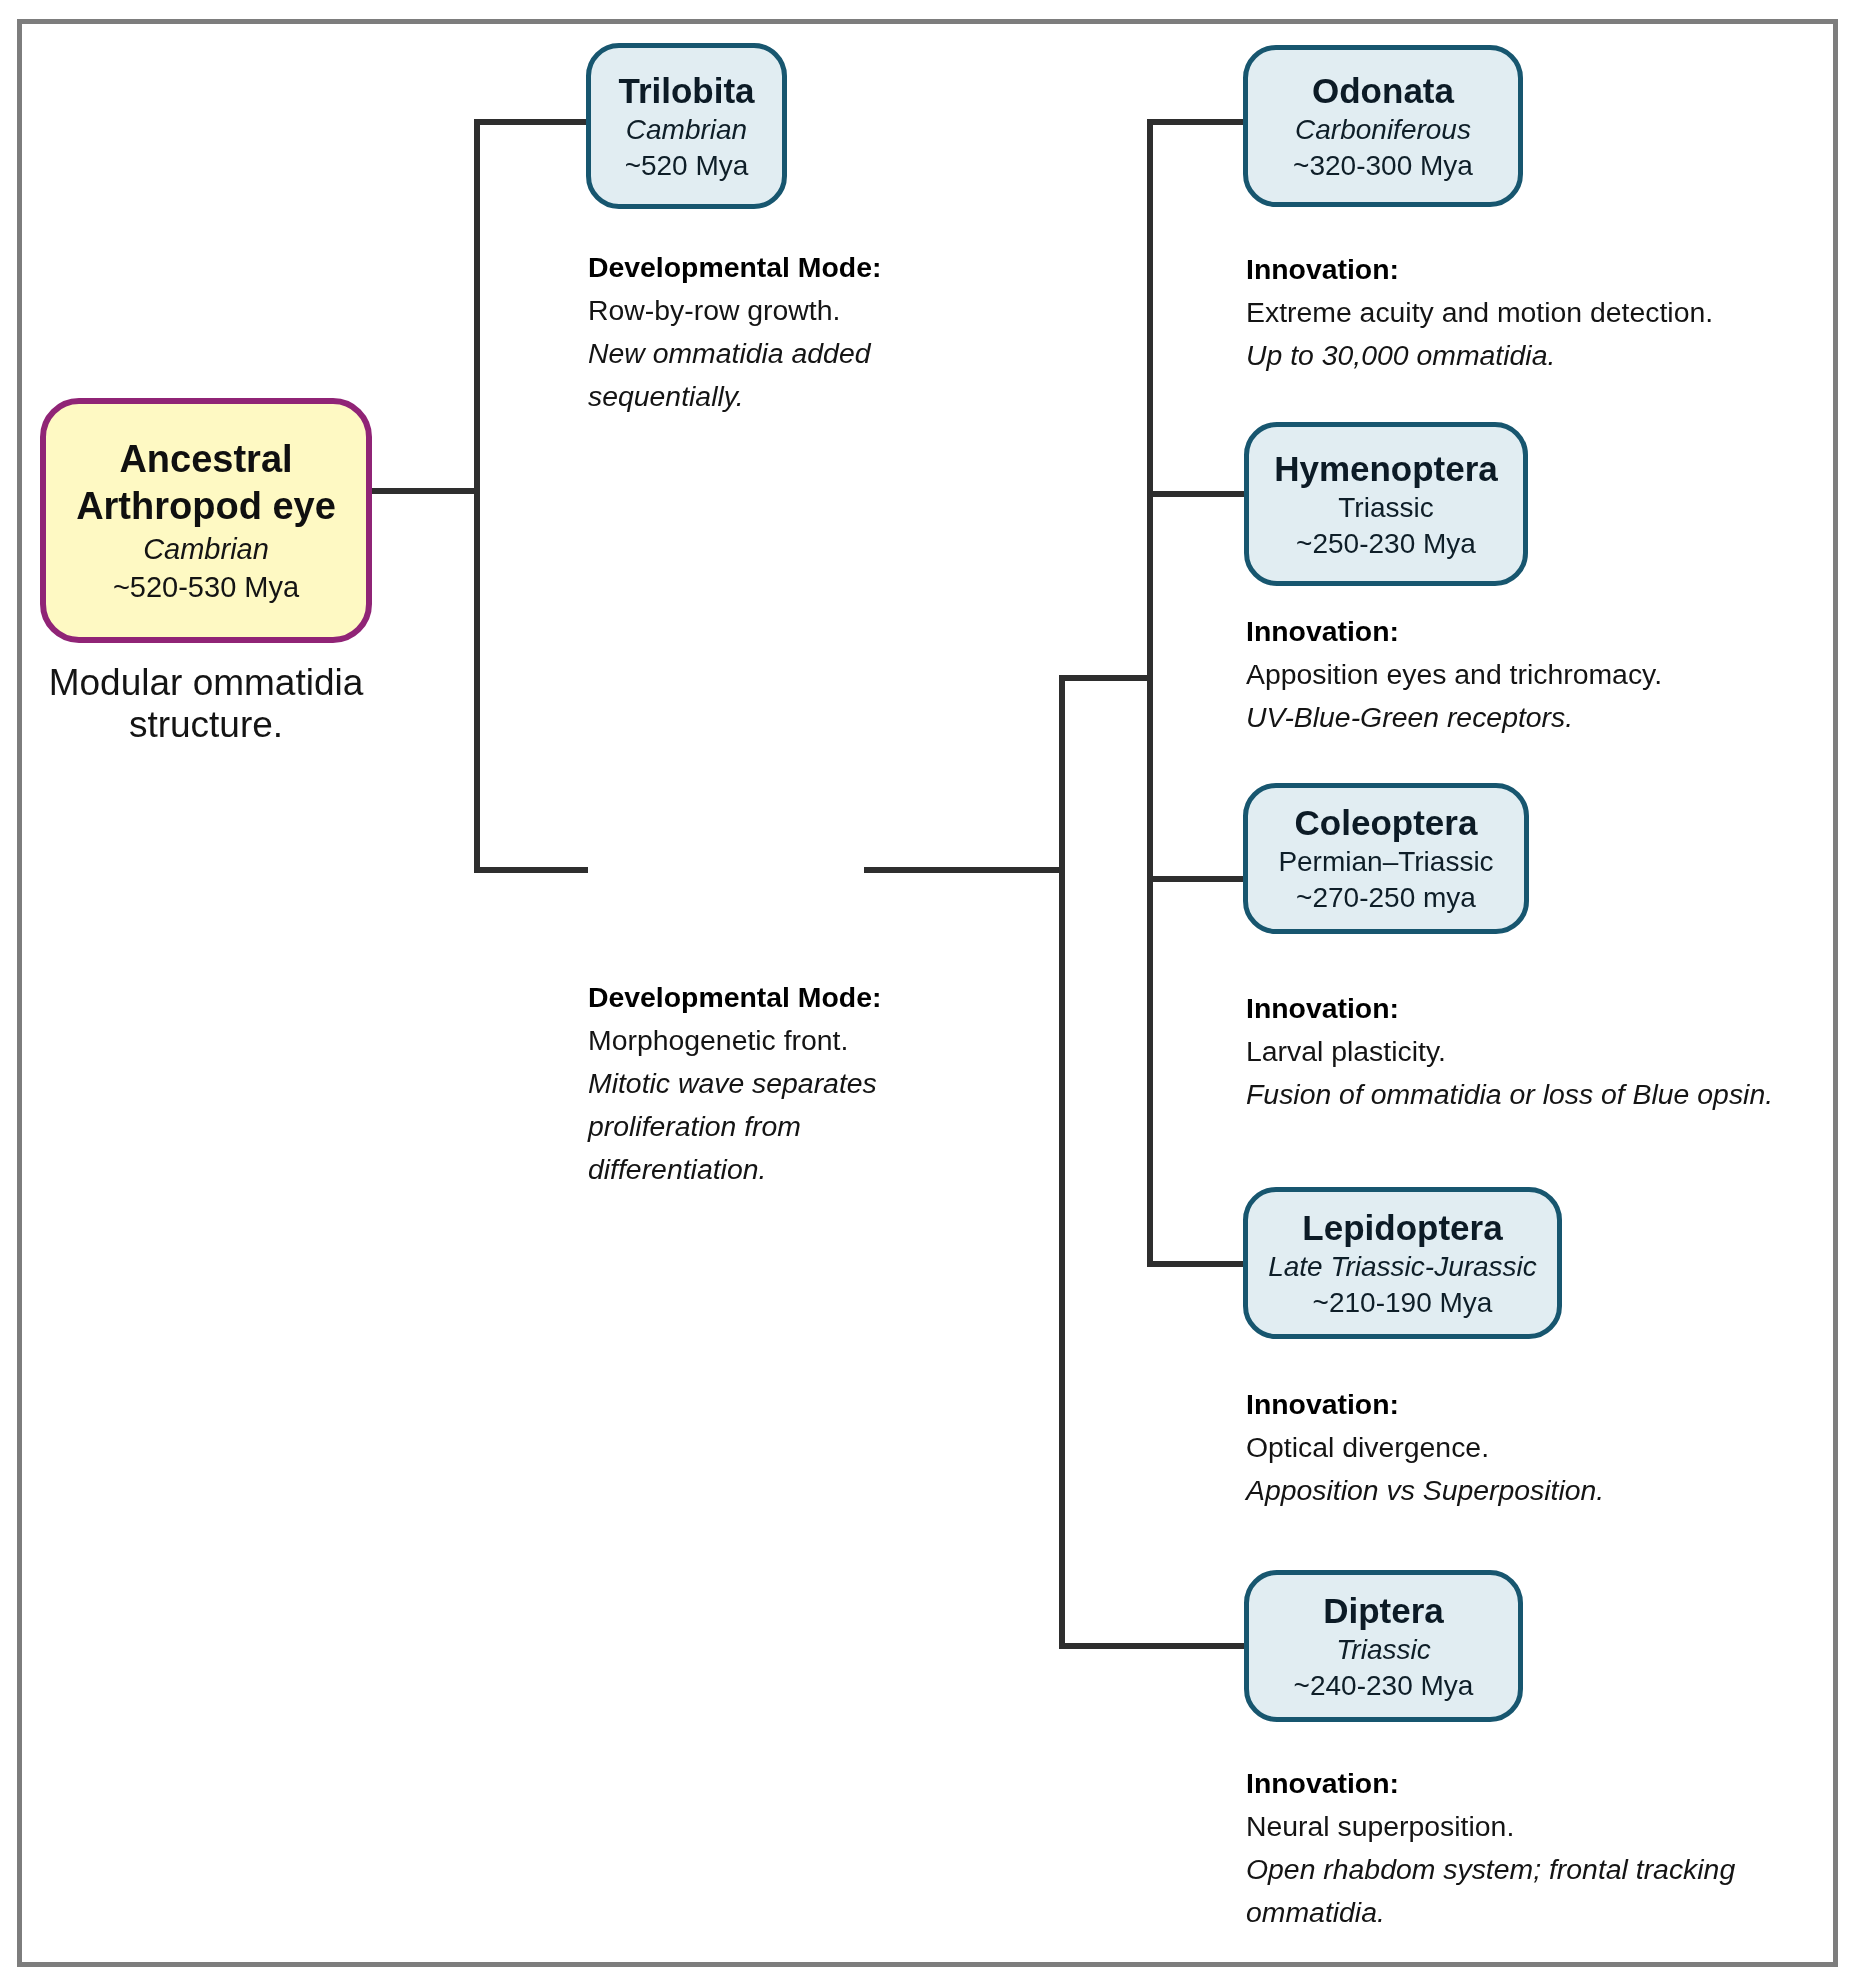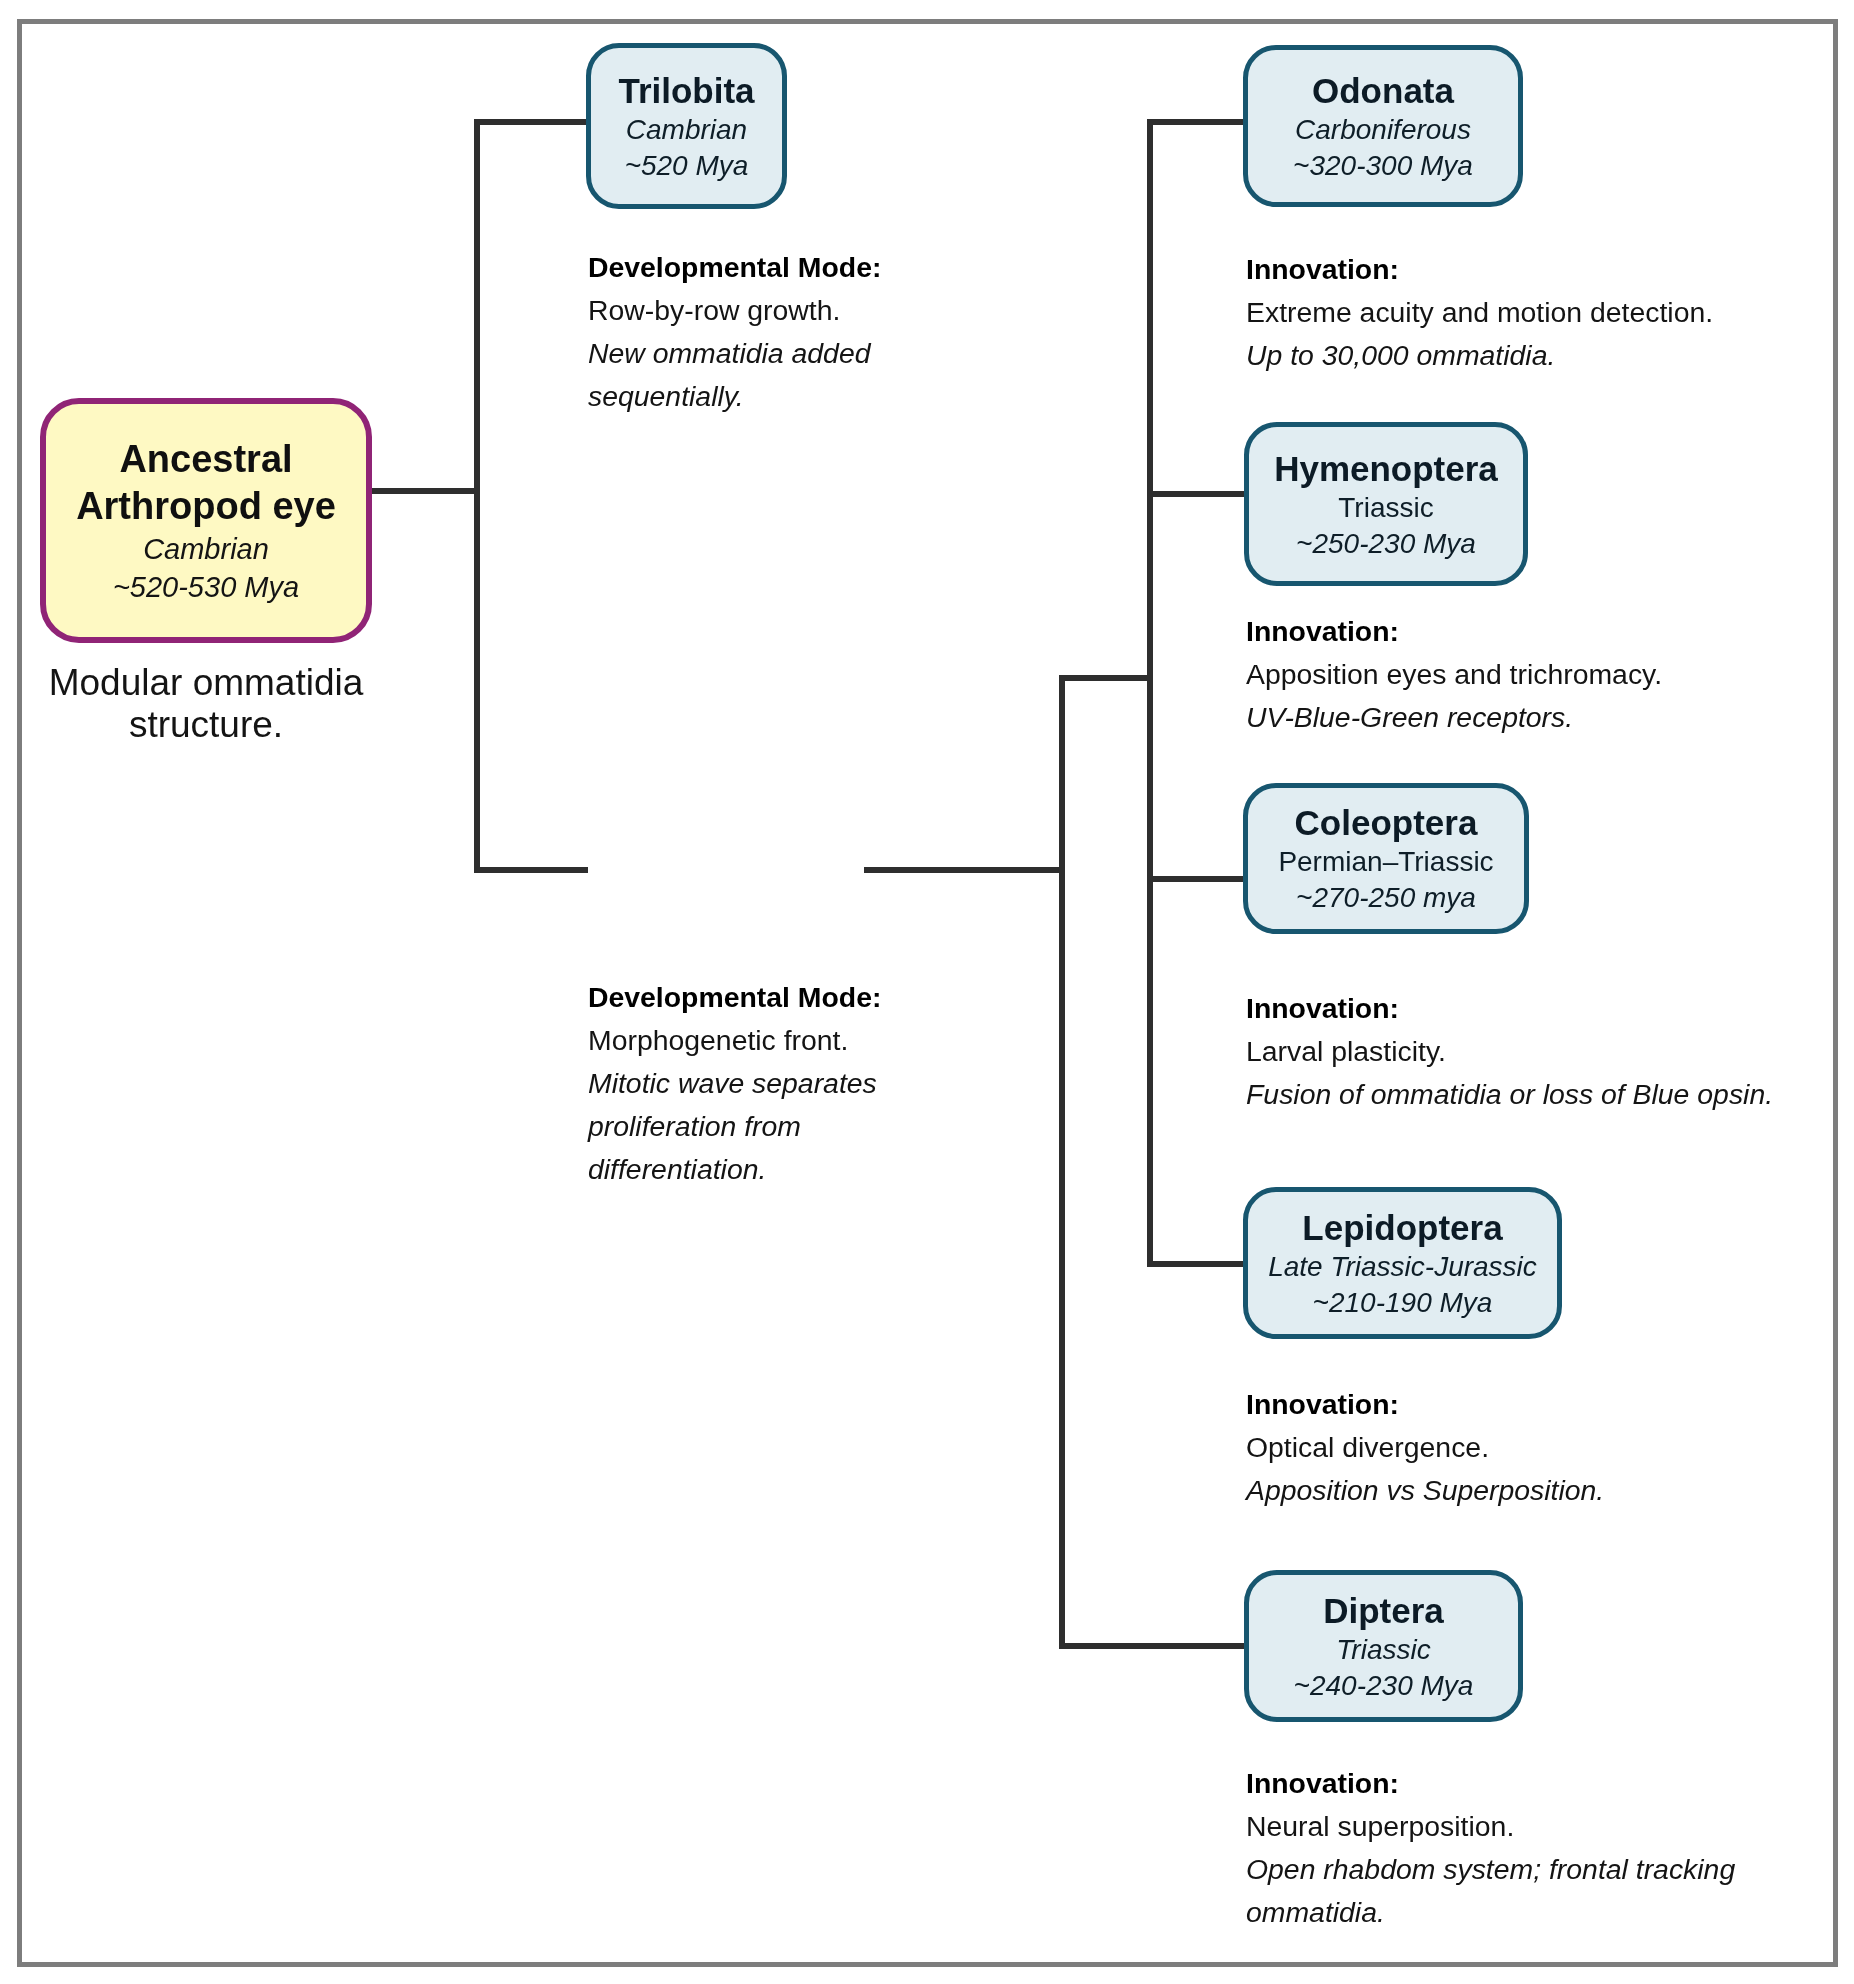--- a/index.html
+++ b/index.html
@@ -26,21 +26,21 @@
   }
   .node.root{
     background:#fef9c3;border:6.3px solid #902476;border-radius:39px;
   }
   .ntitle{font-weight:bold;font-size:35px;line-height:43px;color:#0c1b26;}
   .node.root .ntitle{font-size:38px;line-height:47px;color:#101010;}
   .nperiod,.nera{font-size:28px;line-height:36px;color:#0e1e28;}
   .node.root .nperiod,.node.root .nera{font-size:29px;line-height:38px;color:#141414;}
   .it{font-style:italic;}
   .up{font-style:normal;}
-  .nera{font-style:italic;}
+  .nera{}
   .caption{
     position:absolute;text-align:center;
     font-size:37px;line-height:42px;color:#141414;
   }
   .note{position:absolute;font-size:28.4px;line-height:43px;color:#141414;}
   .note .nh{font-weight:bold;color:#000000;}
   .note .nd{font-style:italic;}
 </style>
 </head>
 <body>

